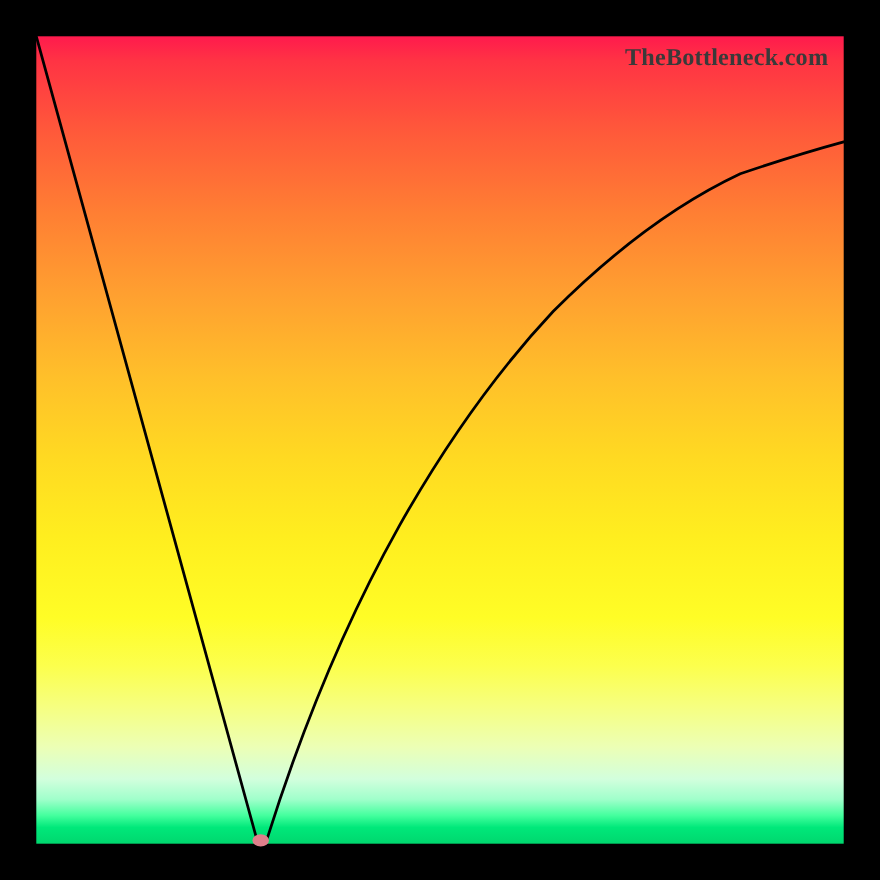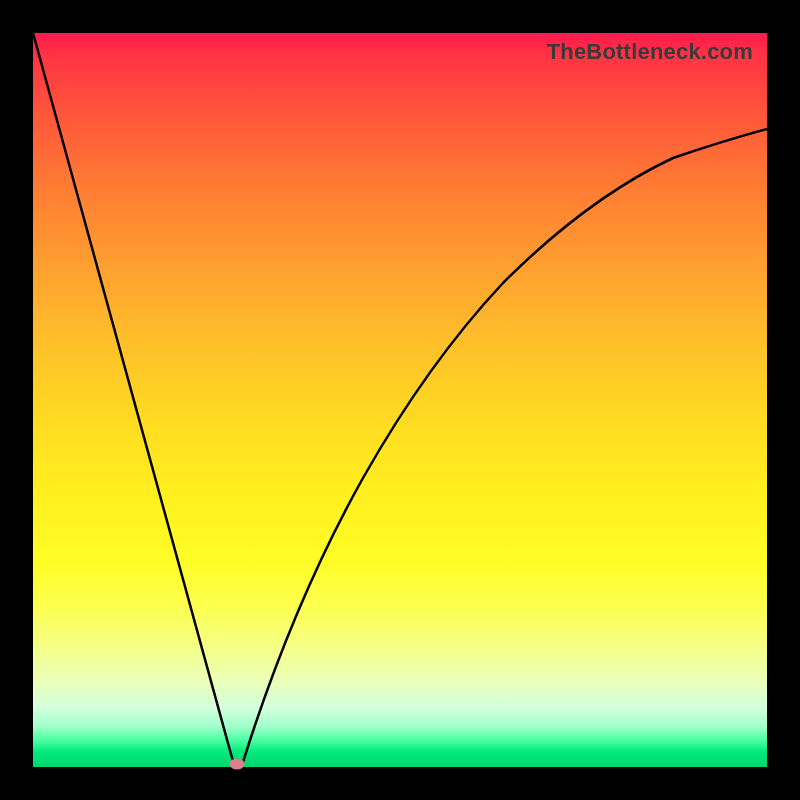--- a/index.html
+++ b/index.html
@@ -9,20 +9,21 @@
     height: 800px;
     overflow: hidden;
     background: #000;
     font-family: Arial, Helvetica, sans-serif;
   }
   .frame {
     position: relative;
     width: 800px;
     height: 800px;
     background: #000;
+    font-family: Liberation Serif, serif;
   }
   .plot-area {
     position: absolute;
     left: 33px;
     top: 33px;
     width: 734px;
     height: 734px;
     background: linear-gradient(
       to bottom,
       #ff1a4d 0%,

